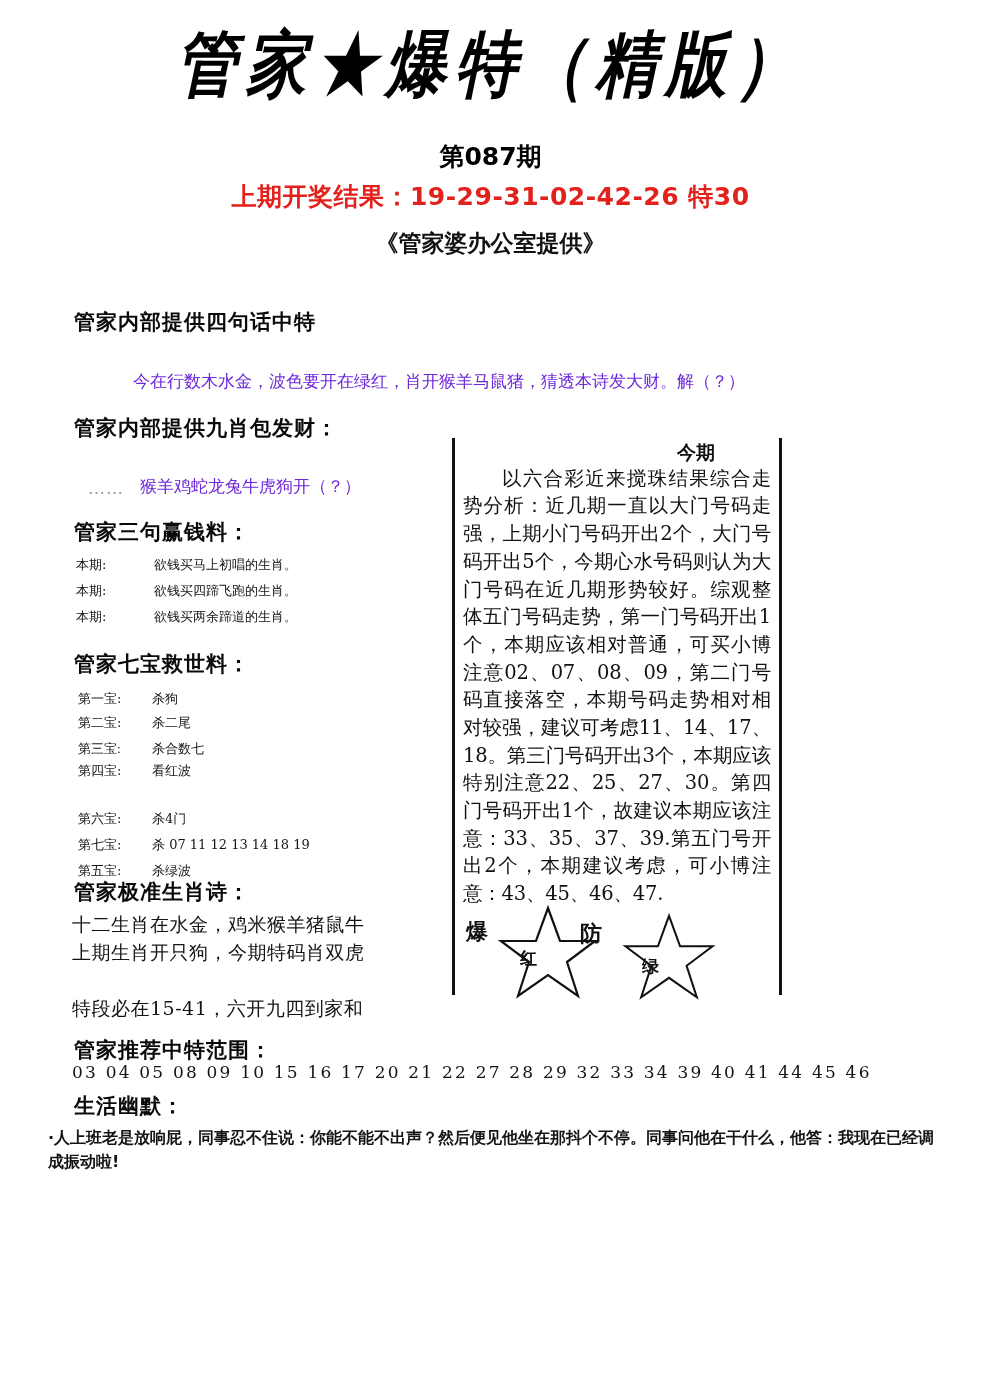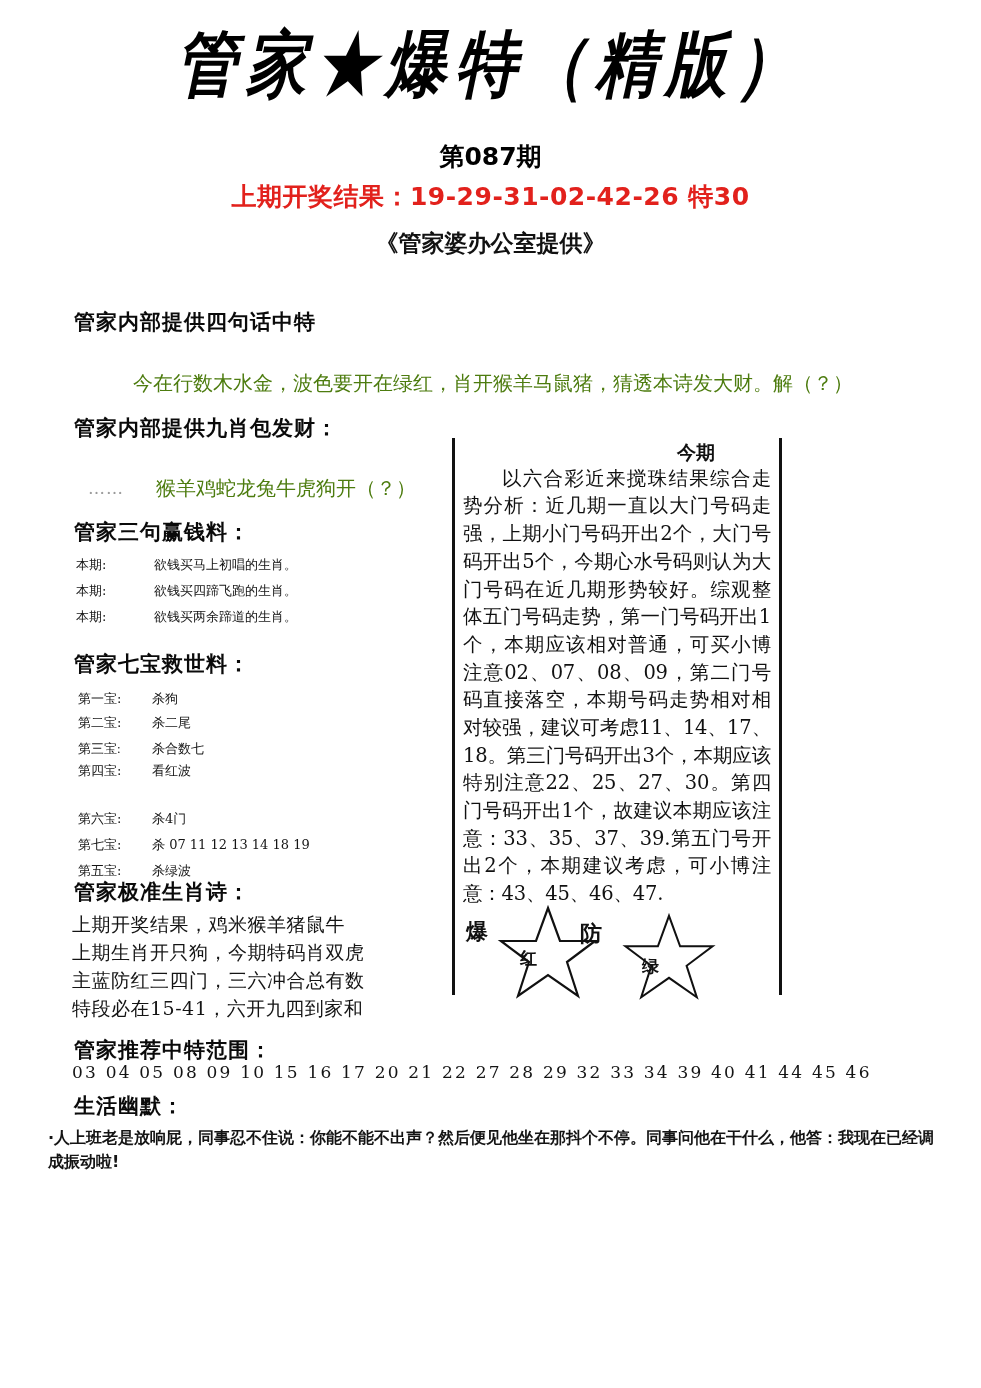--- a/index.html
+++ b/index.html
@@ -84,22 +84,22 @@
     font-family: "DejaVu Serif", "Liberation Serif", serif;
     font-size: 21px;
     font-weight: bold;
     color: #0a0a0a;
     white-space: nowrap;
     letter-spacing: 1px;
   }
   .body-line {
     position: absolute;
     font-family: Liberation Sans, sans-serif;
-    font-size: 20px;
-    color: #4d7c0f;
+    font-size: 17px;
+    color: #6d28d9;
     white-space: nowrap;
   }
 
   
   .kv-row {
     position: absolute;
     display: flex;
     font-family: "DejaVu Serif", "Liberation Serif", serif;
     font-size: 13px;
     color: #151515;
@@ -215,21 +215,21 @@
 
   <div class="issue">第087期</div>
   <div class="prize">上期开奖结果：19-29-31-02-42-26  特30</div>
   <div class="source">《管家婆办公室提供》</div>
 
   <div class="h-sec" style="left:74px; top:308px;">管家内部提供四句话中特</div>
   <div class="body-line" style="left:133px; top:370px;">今在行数木水金，波色要开在绿红，肖开猴羊马鼠猪，猜透本诗发大财。解（？）</div>
 
   <div class="h-sec" style="left:74px; top:414px;">管家内部提供九肖包发财：</div>
   <div class="dots" style="left:88px; top:478px;">……</div>
-  <div class="body-line" style="left:156px; top:475px;">猴羊鸡蛇龙兔牛虎狗开（？）</div>
+  <div class="body-line" style="left:140px; top:475px;">猴羊鸡蛇龙兔牛虎狗开（？）</div>
 
   <div class="h-sec" style="left:74px; top:518px;">管家三句赢钱料：</div>
 
   <div class="kv-row" style="left:76px; top:556px;">
     <span class="kv-key">本期:</span>
     <span class="kv-val">欲钱买马上初唱的生肖。</span>
   </div>
   <div class="kv-row" style="left:76px; top:582px;">
     <span class="kv-key">本期:</span>
     <span class="kv-val">欲钱买四蹄飞跑的生肖。</span>
@@ -264,23 +264,22 @@
   <div class="kv-row bao-row" style="left:78px; top:810px;">
     <span class="kv-key">第六宝:</span>
     <span class="kv-val">杀4门</span>
   </div>
   <div class="kv-row bao-row" style="left:78px; top:836px;">
     <span class="kv-key">第七宝:</span>
     <span class="kv-val">杀 07 11 12 13 14 18 19</span>
   </div>
 
   <div class="h-sec" style="left:74px; top:878px;">管家极准生肖诗：</div>
-  <div class="poem-line" style="left:72px; top:912px;">上期开奖结果，鸡米猴羊猪鼠牛</div>
+  <div class="poem-line" style="left:72px; top:912px;">十二生肖在水金，鸡米猴羊猪鼠牛</div>
   <div class="poem-line" style="left:72px; top:940px;text-align:right;">上期生肖开只狗，今期特码肖双虎</div>
-  <div class="poem-line" style="left:72px; top:968px;">主蓝防红三四门，三六冲合总有数</div>
   <div class="poem-line" style="left:72px; top:996px;">特段必在15-41，六开九四到家和</div>
 
   <div class="h-sec" style="left:74px; top:1036px;">管家推荐中特范围：</div>
   <div class="num-strip" style="left:72px; top:1062px;">03 04 05 08 09 10 15 16 17 20 21 22 27 28 29 32 33 34 39 40 41 44 45 46</div>
 
   <div class="h-sec" style="left:74px; top:1092px;">生活幽默：</div>
   <div class="humor-p" style="left:48px; top:1126px;">·人上班老是放响屁，同事忍不住说：你能不能不出声？然后便见他坐在那抖个不停。同事问他在干什么，他答：我现在已经调成振动啦!</div>
 
   <div class="analysis-box">
     <div class="analysis-tag">今期</div>

